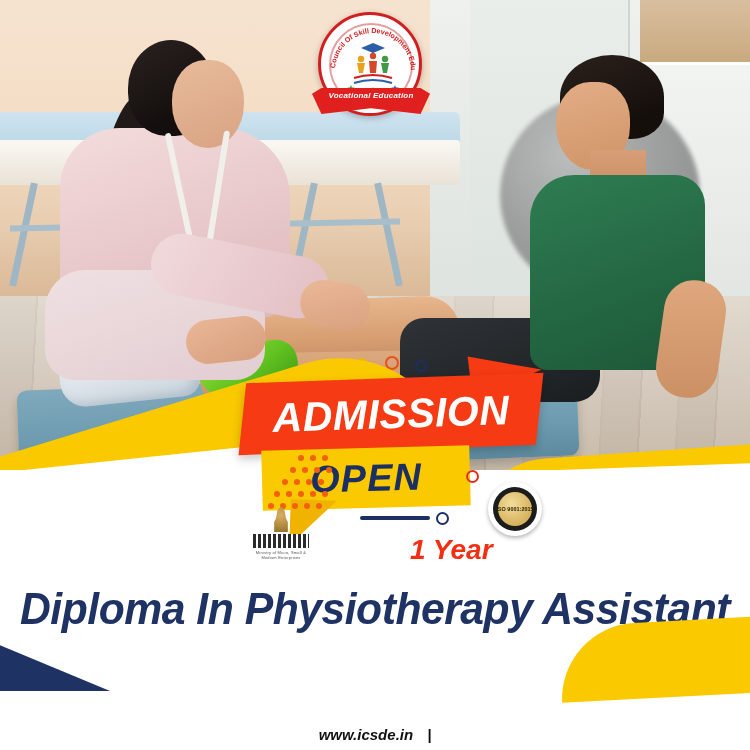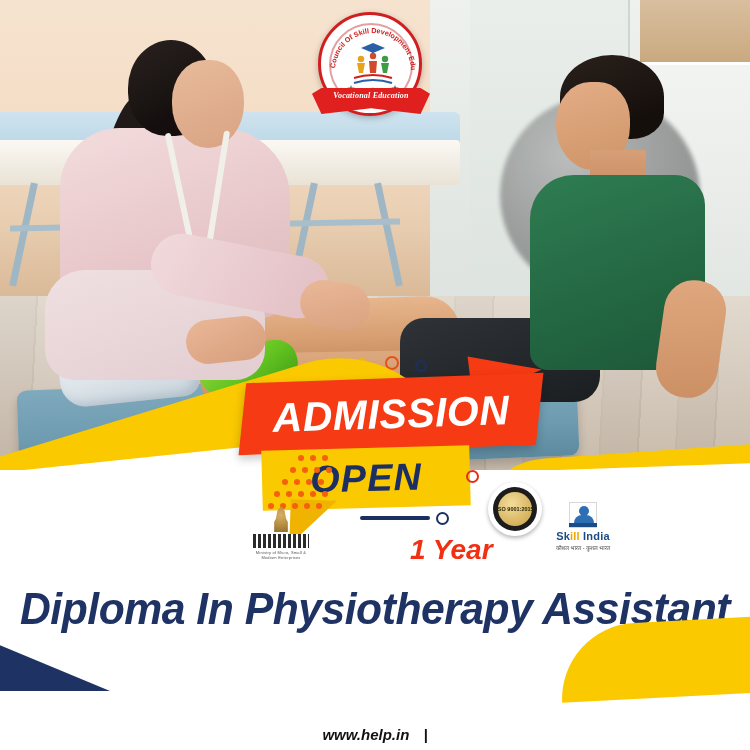--- a/index.html
+++ b/index.html
@@ -331,21 +331,21 @@
     position:absolute; left:0; top:0; width:104px; height:104px;
   }
   .ribbon {
     left:312px; top:88px; width:118px; height:26px;
     background:#e01f1f;
     clip-path:polygon(0 22%, 8% 0, 92% 0, 100% 22%, 92% 100%, 50% 78%, 8% 100%);
     display:flex; align-items:flex-start; justify-content:center;
   }
   .ribbon span {
     color:#ffffff; font-size:8px; font-weight:bold; font-style:italic;
-    padding-top:3px; letter-spacing:.2px; white-space:nowrap;font-family:Liberation Serif, serif;
+    padding-top:3px; letter-spacing:.2px; white-space:nowrap;
   }
 
   
   .msme { left:250px; top:506px; width:62px; height:56px; }
   .msme .emblem {
     position:absolute; left:22px; top:0; width:18px; height:26px;
     background:radial-gradient(circle at 50% 35%, #d9b063 0%, #b08a3d 60%, #8d6c2a 100%);
     clip-path:polygon(50% 0, 70% 18%, 78% 48%, 88% 62%, 88% 100%, 12% 100%, 12% 62%, 22% 48%, 30% 18%);
   }
   .msme .bars {
@@ -591,35 +591,27 @@
   </div>
 
   <div class="shape iso">
     <div class="iso-ring">
       <div class="iso-core">
         <span>ISO 9001:2015</span>
       </div>
     </div>
   </div>
 
-  <div class="shape skill logo-box">
-    <div class="si-icon"></div>
-    <div class="si-head"></div>
-    <div class="si-body"></div>
-    <div class="si-base"></div>
-    <div class="si-name">Sk<b>ill</b> India</div>
-    <div class="si-sub">कौशल भारत - कुशल भारत</div>
-  </div>
 
   <div class="shape one-year">1 Year</div>
 
   <div class="shape title">Diploma In Physiotherapy Assistant</div>
 
   <div class="shape navy-wedge"></div>
   <div class="shape yellow-bottom"></div>
 
 
   <div class="shape footer">
-    <span>www.help.in</span>
+    <span>www.icsde.in</span>
     <span class="sep">|</span>
   </div>
 
 </div>
 
 </body></html>

